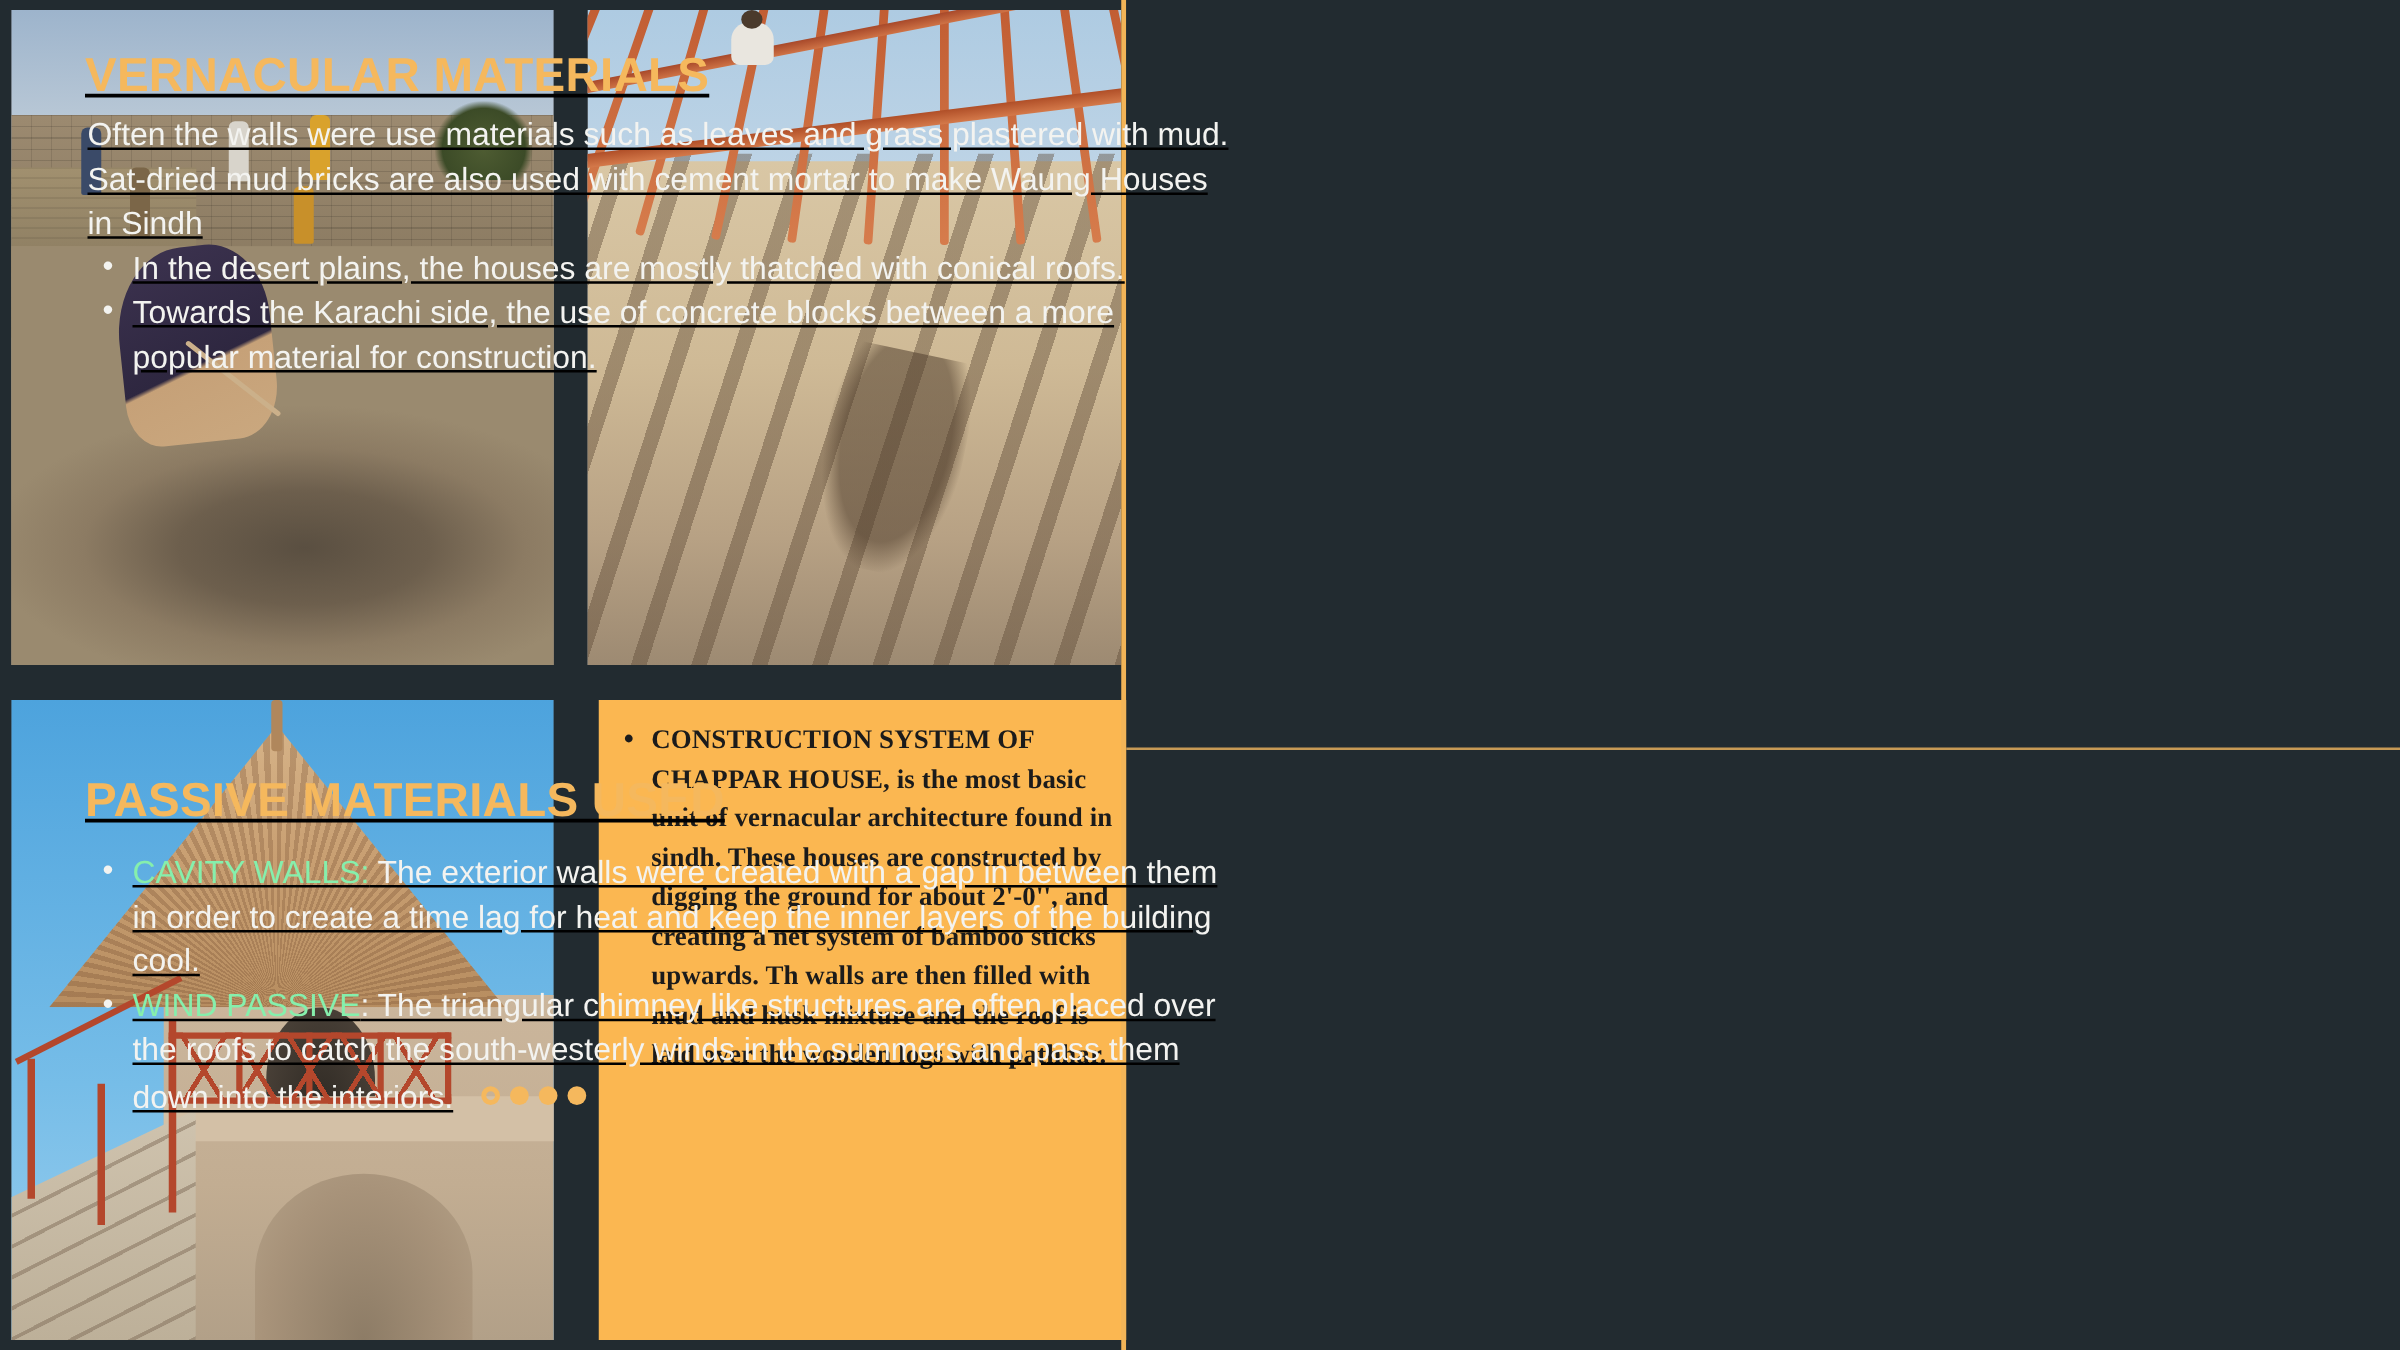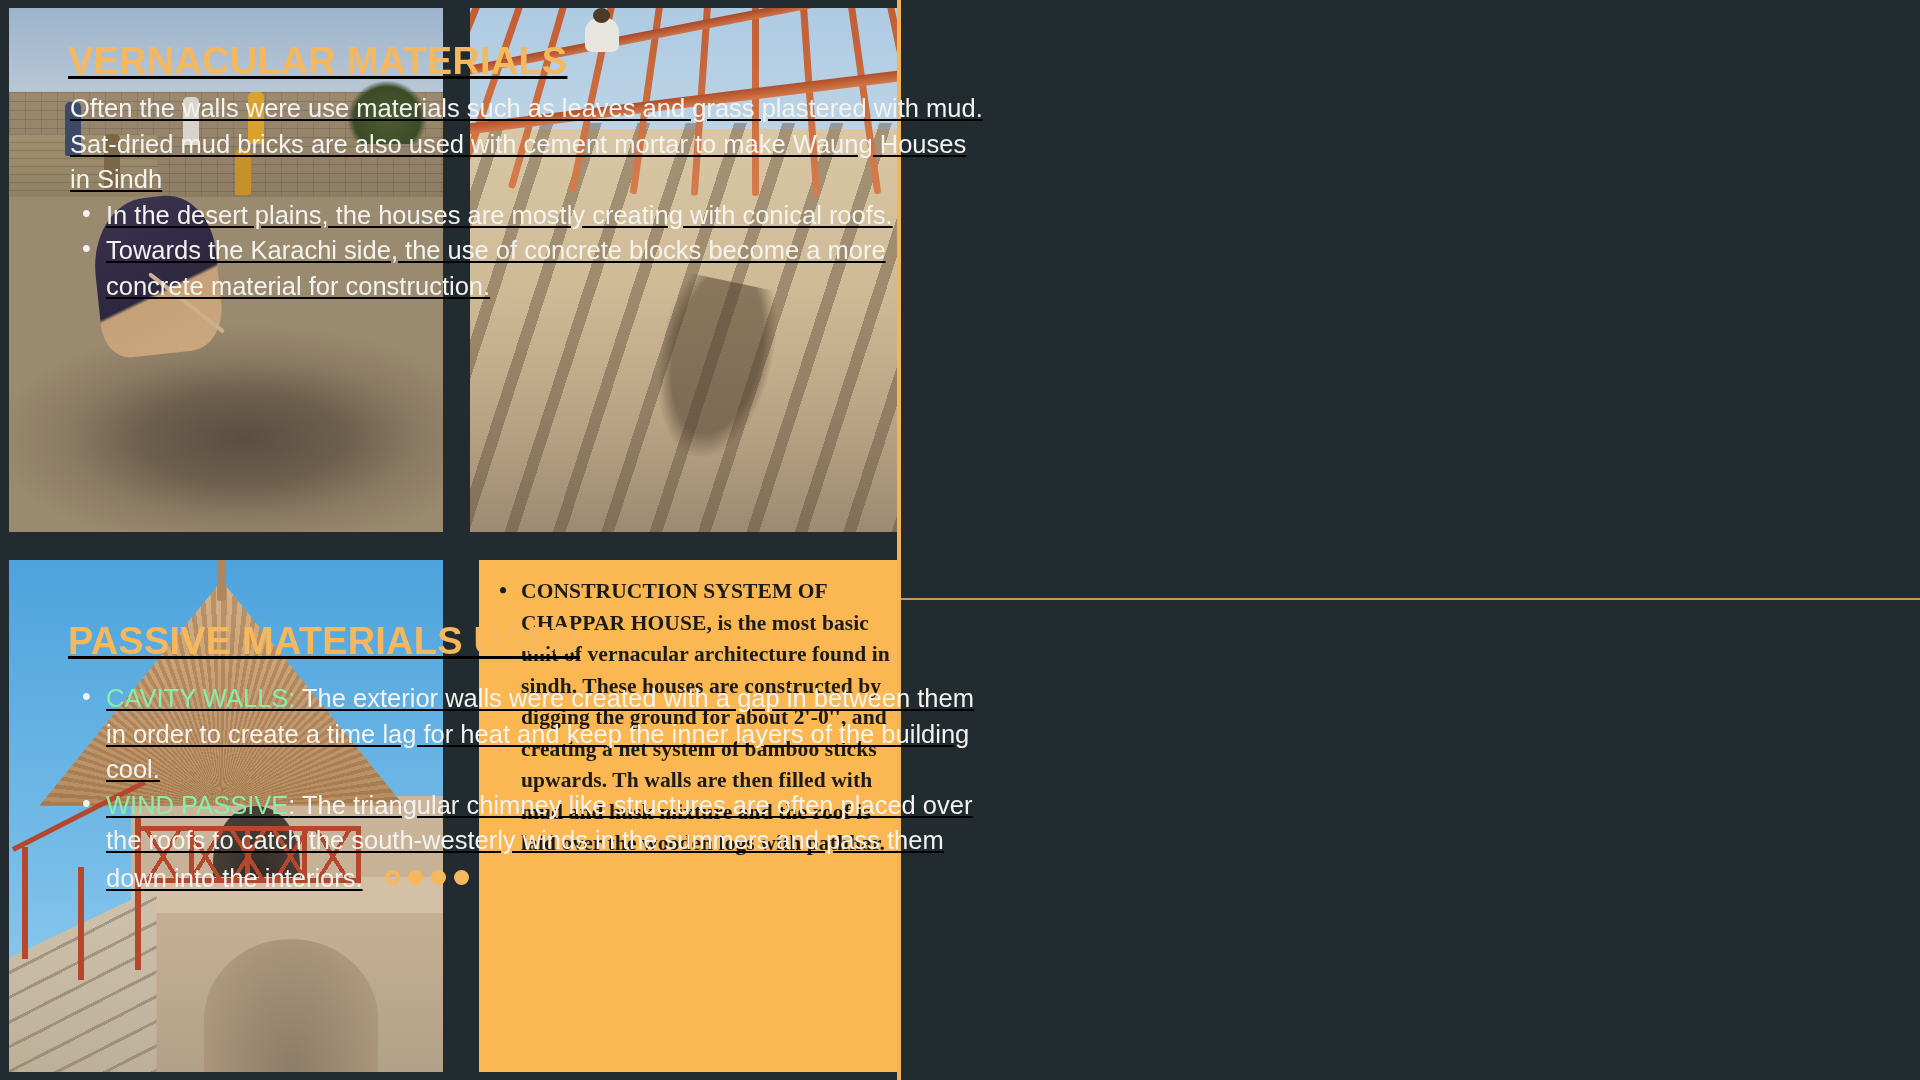--- a/index.html
+++ b/index.html
@@ -358,22 +358,22 @@
 
   <div class="panel-edge"></div>
   <div class="right-panel"></div>
   <div class="section-divider"></div>
 
   <div class="section" id="section-vernacular">
     <div class="section-title">VERNACULAR MATERIALS</div>
     <div class="plain-para">Often the walls were use materials such as leaves and grass plastered with mud.</div>
     <div class="plain-para">Sat-dried mud bricks are also used with cement mortar to make Waung Houses in Sindh</div>
     <ul class="body-list">
-      <li>In the desert plains, the houses are mostly creating with conical roofs.</li>
-      <li>Towards the Karachi side, the use of concrete blocks become a more concrete material for construction.</li>
+      <li>In the desert plains, the houses are mostly thatched with conical roofs.</li>
+      <li>Towards the Karachi side, the use of concrete blocks between a more popular material for construction.</li>
     </ul>
   </div>
 
   <div class="section" id="section-passive">
     <div class="section-title">PASSIVE MATERIALS USED</div>
     <ul class="body-list">
       <li>
         <span class="term">CAVITY WALLS:</span><span> The exterior walls were created with a gap in between them in order to create a time lag for heat and keep the inner layers of the building cool.</span>
       </li>
       <li>

